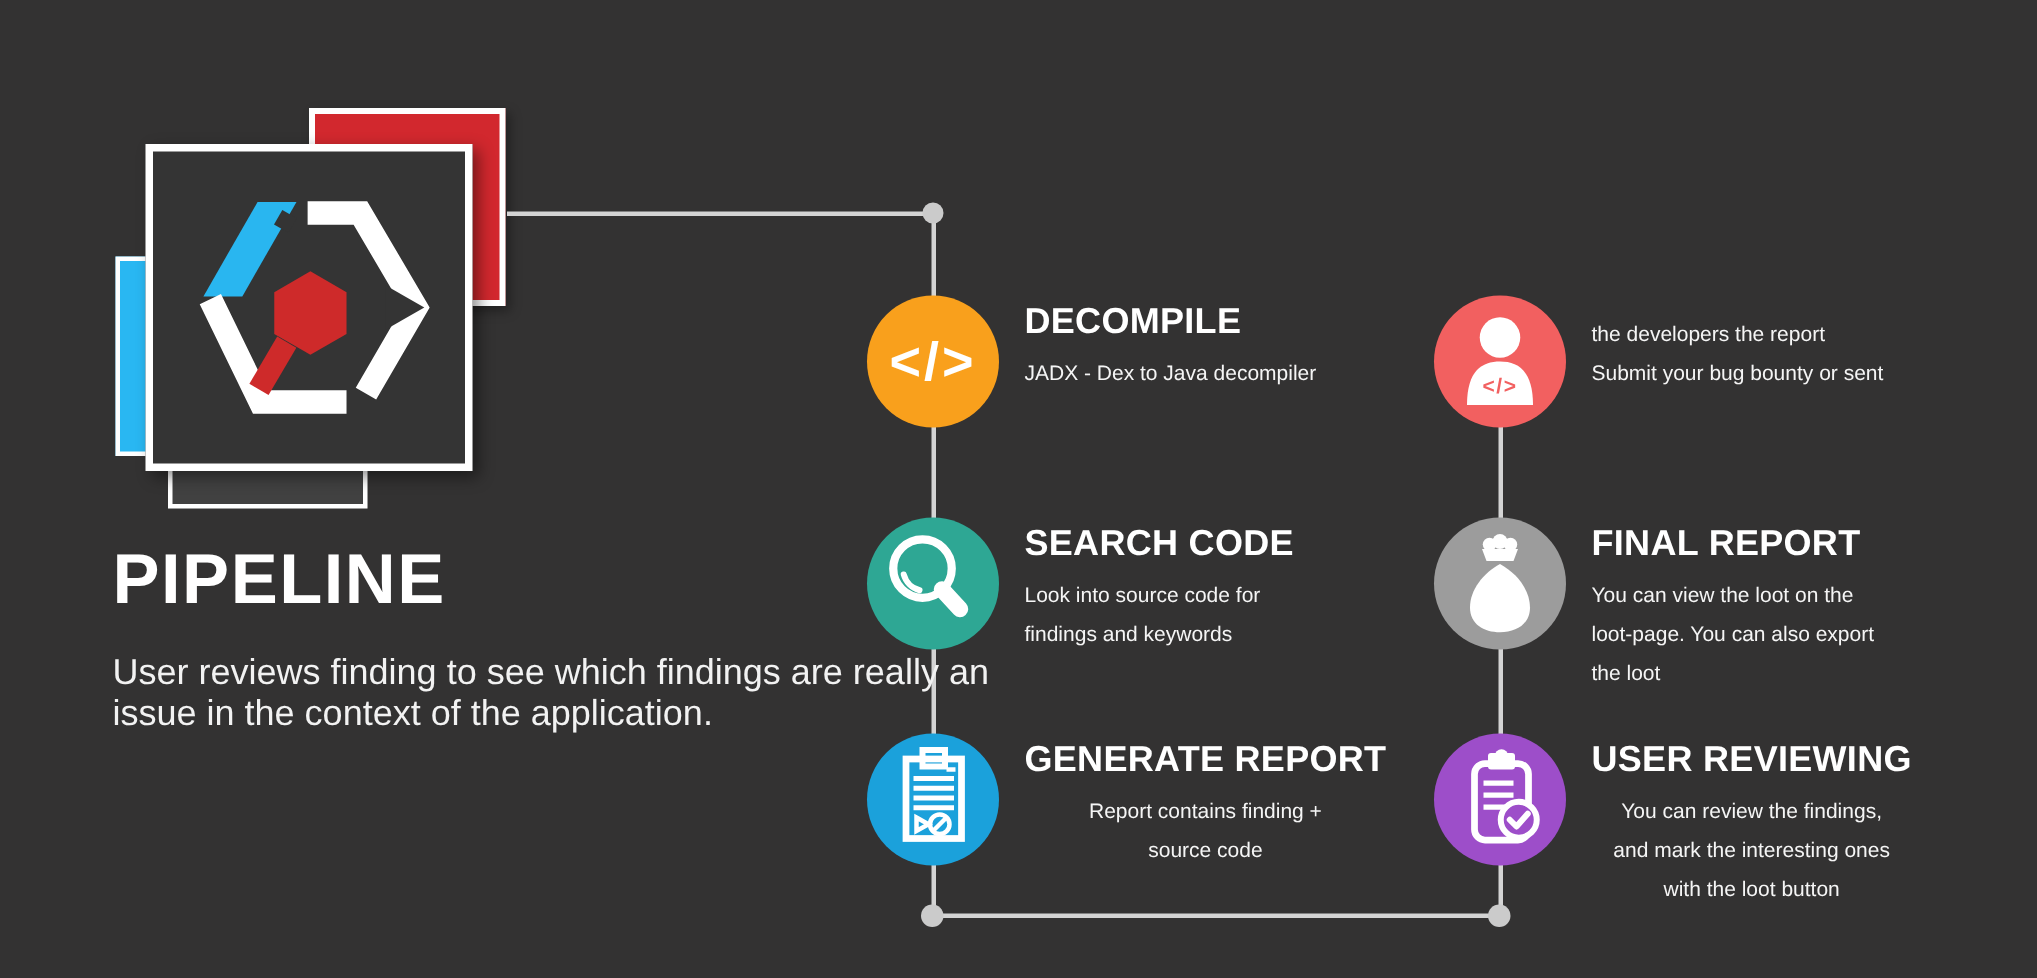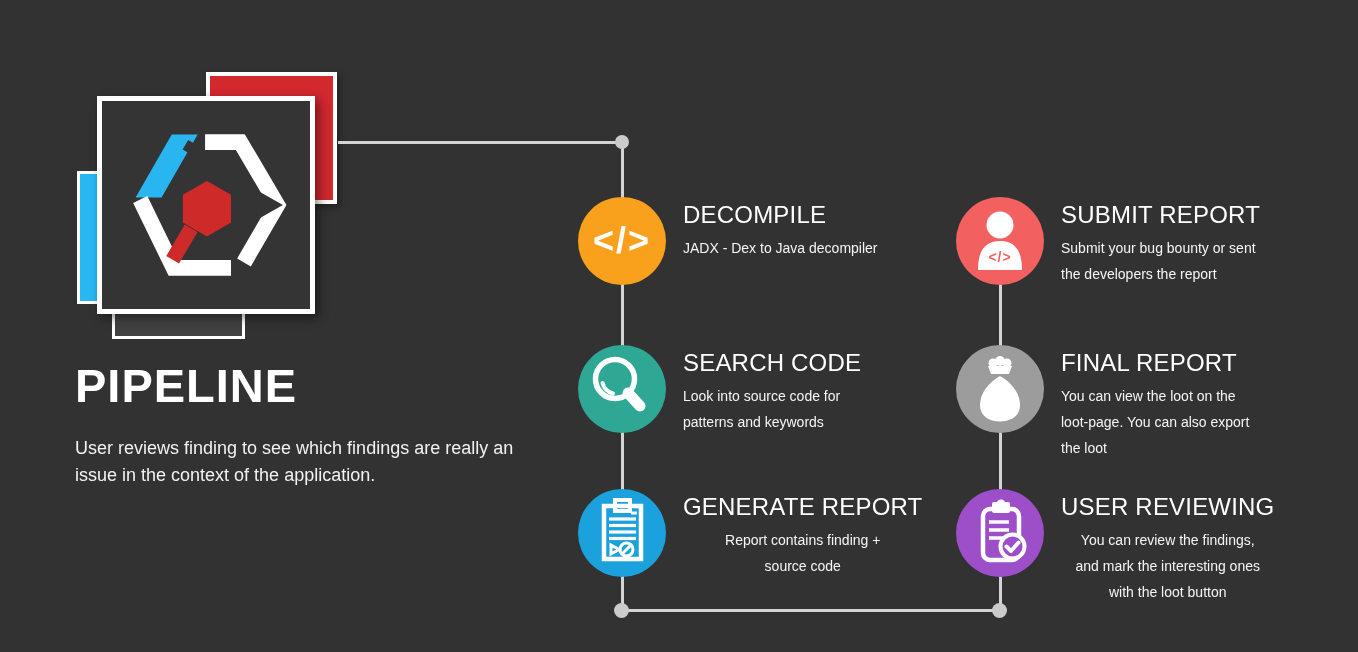--- a/index.html
+++ b/index.html
@@ -23,33 +23,33 @@
   #line-vleft{left:621px;top:141px;width:3px;height:471px;}
   #line-bottom{left:621px;top:609px;width:381px;height:3px;}
   #line-vright{left:999px;top:241px;width:3px;height:370px;}
   .dot{position:absolute;border-radius:50%;z-index:1;}
   #dot-top{left:615px;top:135px;width:14px;height:14px;}
   #dot-bl{left:614px;top:603px;width:15px;height:15px;}
   #dot-br{left:992px;top:603px;width:15px;height:15px;}
   
   .title-block{position:absolute;left:75px;top:362px;z-index:2;}
   .page-title{font-size:47px;font-weight:700;color:#fff;letter-spacing:1px;line-height:1;margin:0;}
-  .page-desc{margin-top:26px;font-size:18px;line-height:27px;color:#F2F2F2;}
+  .page-desc{margin-top:26px;font-size:24px;line-height:27px;color:#F2F2F2;}
   
   .step{position:absolute;display:flex;align-items:flex-start;z-index:2;}
   .col-left{left:578px;}
   .col-right{left:956px;}
   .row-1{top:197px;} .row-2{top:345px;} .row-3{top:489px;text-align:center;}
   .circle{
     width:88px;height:88px;border-radius:50%;flex:0 0 88px;position:relative;
     display:flex;align-items:center;justify-content:center;
   }
   .circle svg{position:absolute;left:0;top:0;}
   .step-text{margin-left:17px;padding-top:5px;}
-  .step-title{font-size:24px;font-weight:400;color:#fff;line-height:1.1;letter-spacing:.2px;}
+  .step-title{font-size:24px;font-weight:700;color:#fff;line-height:1.1;letter-spacing:.2px;}
   .step-desc{margin-top:7px;font-size:14px;line-height:26px;color:#F5F5F5;}
   .code-glyph{font-size:36px;font-weight:700;color:#fff;letter-spacing:2px;line-height:1;}
   .chest-glyph{
     position:absolute;left:0;right:0;top:52px;text-align:center;
     font-size:14px;font-weight:700;letter-spacing:1px;color:inherit;
   }
 </style>
 </head>
 <body>
 
@@ -110,21 +110,21 @@
       <svg width="88" height="88" viewBox="0 0 88 88">
         <circle cx="37" cy="34" r="19.5" fill="none" stroke="#FFFFFF" stroke-width="5.5"></circle>
         <path d="M 24.5 38 A 15 15 0 0 0 35 48.5" fill="none" stroke="#FFFFFF" stroke-width="4" stroke-linecap="round"></path>
         <line x1="50" y1="48" x2="62" y2="61" stroke="#FFFFFF" stroke-width="11" stroke-linecap="round"></line>
       </svg>
     </div>
     <div class="step-text">
       <div class="step-title">SEARCH CODE</div>
       <div class="step-desc">
         <div>Look into source code for</div>
-        <div>patterns and keywords</div>
+        <div>findings and keywords</div>
       </div>
     </div>
   </div>
 
   <div class="step col-left row-3">
     <div class="circle" style="background-color: rgb(27, 161, 219); color: rgb(27, 161, 219);">
       <svg width="88" height="88" viewBox="0 0 88 88">
         <rect x="26" y="17" width="37" height="53" fill="none" stroke="#FFFFFF" stroke-width="4.5"></rect>
         <rect x="37" y="11" width="15" height="11" fill="none" stroke="#FFFFFF" stroke-width="4"></rect>
         <line x1="41" y1="16.5" x2="48" y2="16.5" stroke="#FFFFFF" stroke-width="3"></line>
@@ -149,24 +149,23 @@
 
   <div class="step col-right row-1">
     <div class="circle" style="background-color: rgb(242, 96, 96); color: rgb(242, 96, 96);">
       <svg width="88" height="88" viewBox="0 0 88 88">
         <circle cx="44" cy="28" r="13.5" fill="#FFFFFF"></circle>
         <path d="M 22 73 C 22 50 32 44 44 44 C 56 44 66 50 66 73 Z" fill="#FFFFFF"></path>
       </svg>
       <div class="chest-glyph">&lt;/&gt;</div>
     </div>
     <div class="step-text">
-      <div class="step-title">SUBMIT REPORT</div>
-      <div class="step-desc">
+      <div class="step-desc">
+        <div>the developers the report</div>
         <div>Submit your bug bounty or sent</div>
-        <div>the developers the report</div>
       </div>
     </div>
   </div>
 
   <div class="step col-right row-3">
     <div class="circle" style="background-color: rgb(157, 78, 201); color: rgb(157, 78, 201);">
       <svg width="88" height="88" viewBox="0 0 88 88">
         <rect x="27" y="20" width="36" height="51" rx="7" fill="none" stroke="#FFFFFF" stroke-width="4.5"></rect>
         <circle cx="45" cy="15" r="4.5" fill="#FFFFFF"></circle>
         <rect x="36" y="13" width="18" height="11" rx="2" fill="#FFFFFF"></rect>

